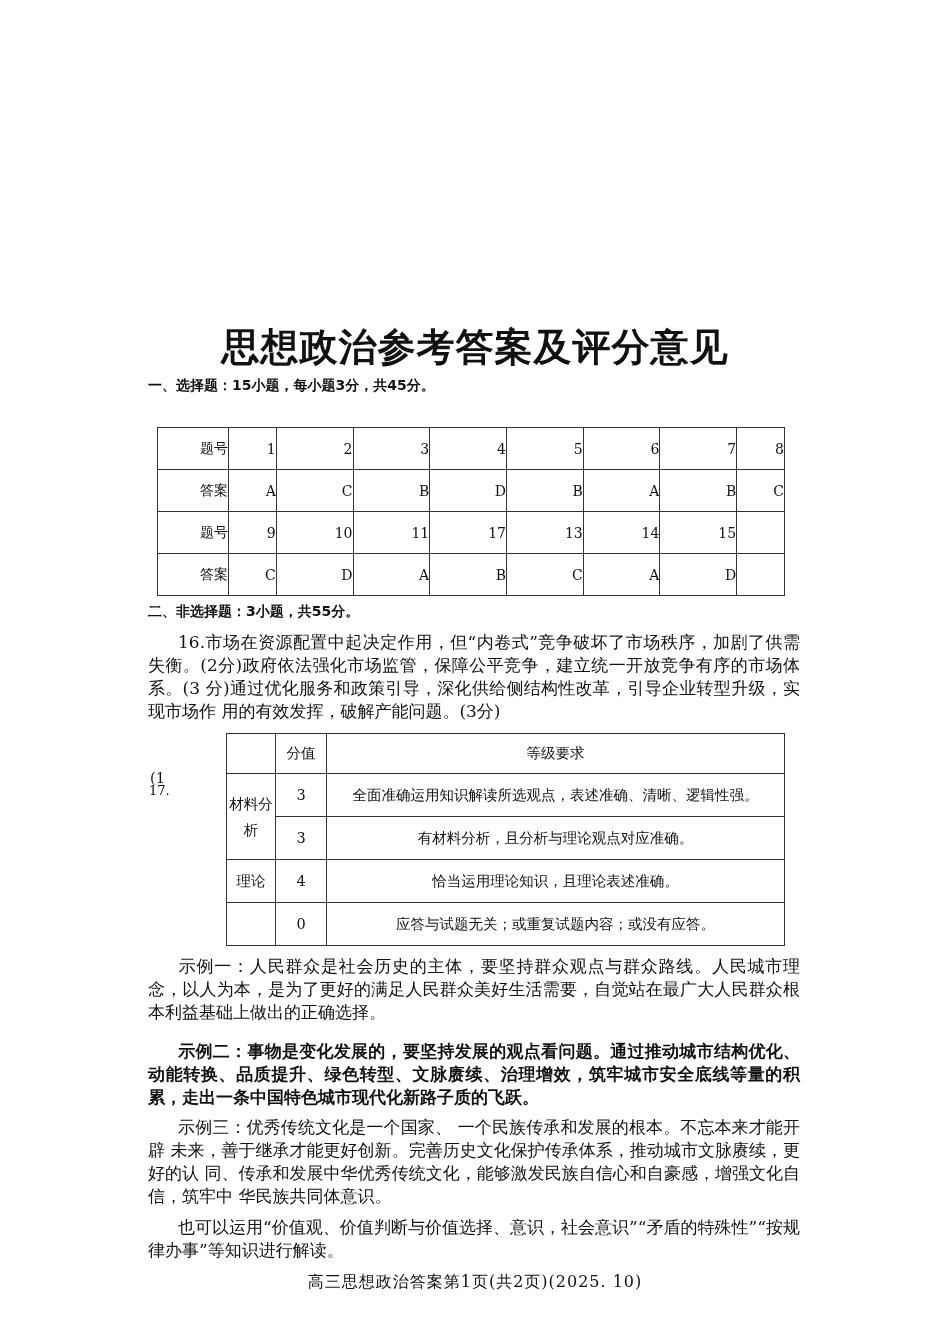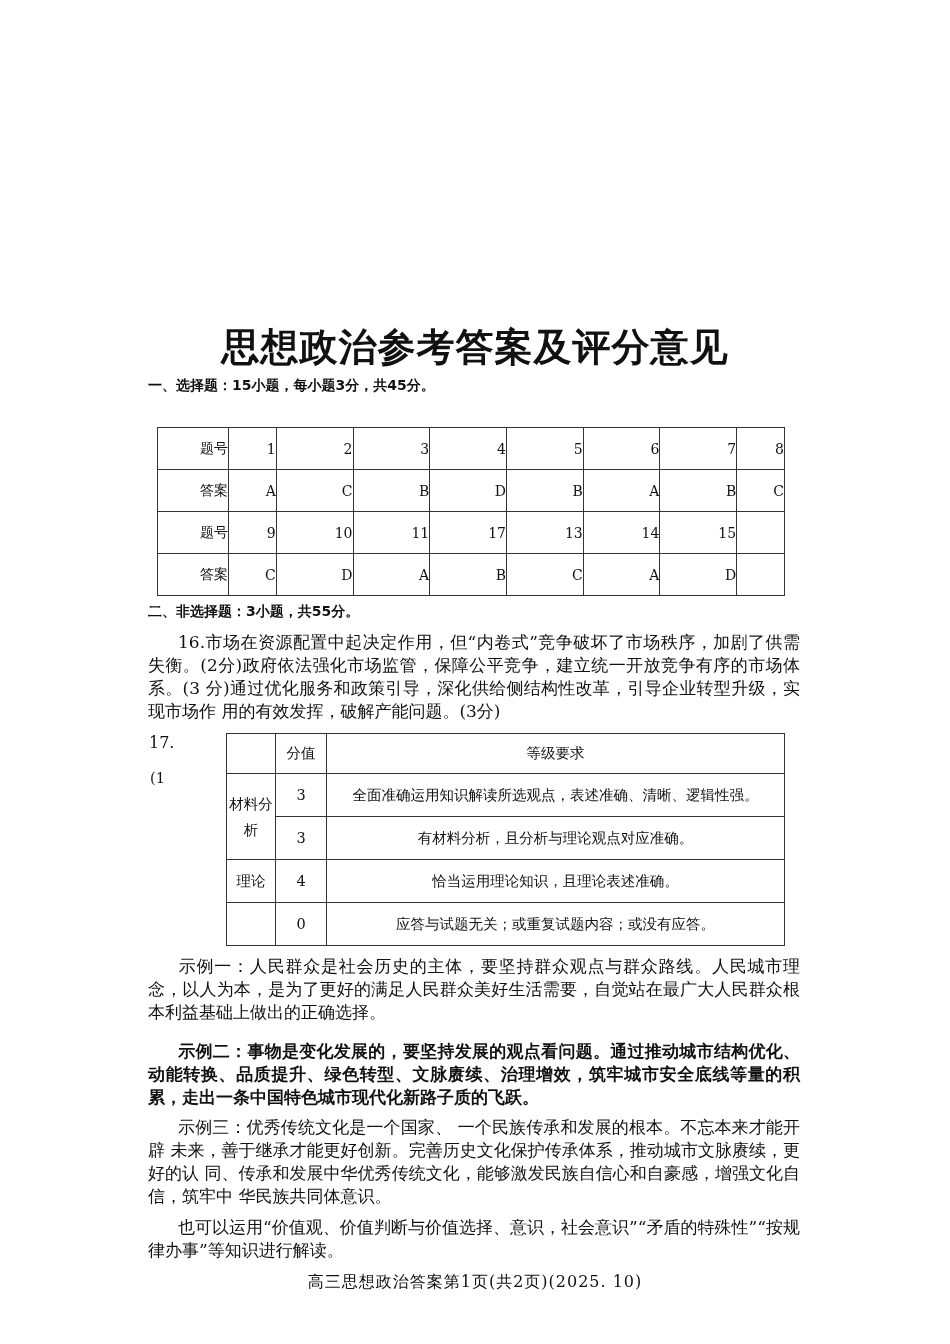--- a/index.html
+++ b/index.html
@@ -14,21 +14,21 @@
         font-family: "DejaVu Serif", "Liberation Serif", serif; font-weight: bold; font-size: 38px; letter-spacing: 1px; }
   .sec { position: absolute; left: 148px; font-family: "DejaVu Sans", "Liberation Sans", sans-serif;
          font-weight: bold; font-size: 14px; }
   table { border-collapse: collapse; position: absolute; }
   .ans { left: 157px; top: 427px; width: 628px; }
   .ans td { border: 1.2px solid #333; height: 41px; text-align: right; font-size: 14px; padding: 0; }
   .ans td.lab { width: 70px; }
   .para { position: absolute; left: 148px; width: 652px; font-size: 17px; line-height: 23px;
           text-align: justify; }
   .para .ind { display: inline-block; width: 30px; }
-  .q17no { position: absolute; left: 149px; top: 733px; font-size: 16px; }
+  .q17no { position: absolute; left: 149px; top: 783px; font-size: 13px; }
   .q17sub { position: absolute; left: 150px; top: 770px; font-size: 14.5px; }
   .rub { left: 226px; top: 733px; width: 559px; border-radius: 11px; }
   .rub td { border: 1.2px solid #333; text-align: center; font-size: 14.5px; padding: 0; }
   .rub .c1 { width: 48px; }
   .rub .c2 { width: 50px; }
   .footer { position: absolute; top: 1272px; left: 0; width: 950px; text-align: center; font-size: 16px; letter-spacing: 1px; }
 </style>
 </head>
 <body>
 

